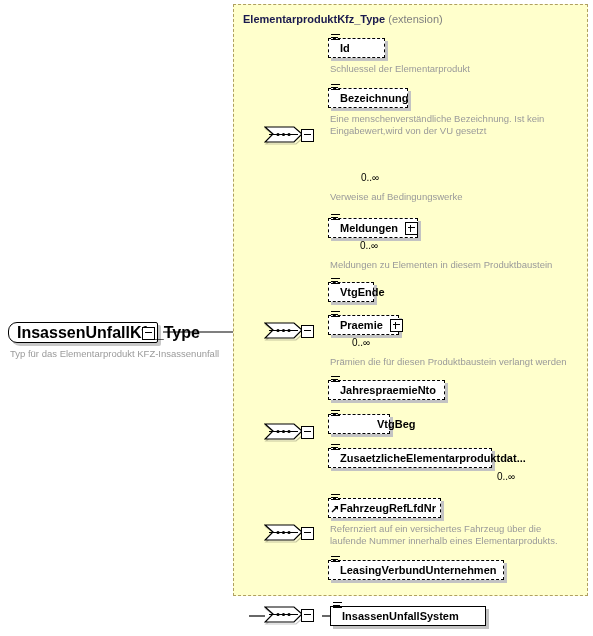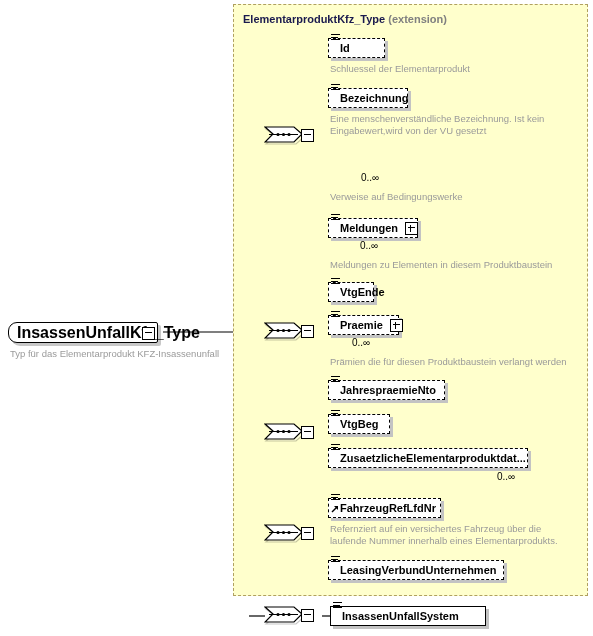--- a/index.html
+++ b/index.html
@@ -36,21 +36,21 @@
   .ext-title {
     position: absolute;
     left: 243px;
     top: 13px;
     font-size: 11px;
     font-weight: bold;
     color: #1a1a4e;
     white-space: nowrap;
   }
   .ext-title .ext-kind {
-    font-weight: bold;
+    font-weight: normal;
     color: #808080;
   }
 
   
   .root-box {
     position: absolute;
     background: #ffffff;
     border: 1px solid #000000;
     border-radius: 9px 2px 2px 9px;
     box-sizing: border-box;
@@ -353,30 +353,30 @@
 
   <div class="el optional" style="left:328px; top:380px; width:117px;">
     <span class="glyph-lines">
         <i></i>
         <i></i>
         <i></i>
       </span>
     <span class="lbl">JahrespraemieNto</span>
   </div>
 
-  <div class="el optional" style="left:328px; top:414px; width:62px;">
+  <div class="el optional" style="left:328px; top:414px; width:62px;padding-left:37px;">
     <span class="glyph-lines">
         <i></i>
         <i></i>
         <i></i>
       </span>
     <span class="lbl">VtgBeg</span>
   </div>
 
-  <div class="el optional" style="left:328px; top:448px; width:200px;">
+  <div class="el optional" style="left:328px; top:448px; width:164px;">
     <span class="glyph-lines">
         <i></i>
         <i></i>
         <i></i>
       </span>
     <span class="lbl">ZusaetzlicheElementarproduktdat...</span>
   </div>
   <div class="card" style="left:497px; top:471px;">0..∞</div>
 
   <div class="el optional" style="left:328px; top:498px; width:113px;">

